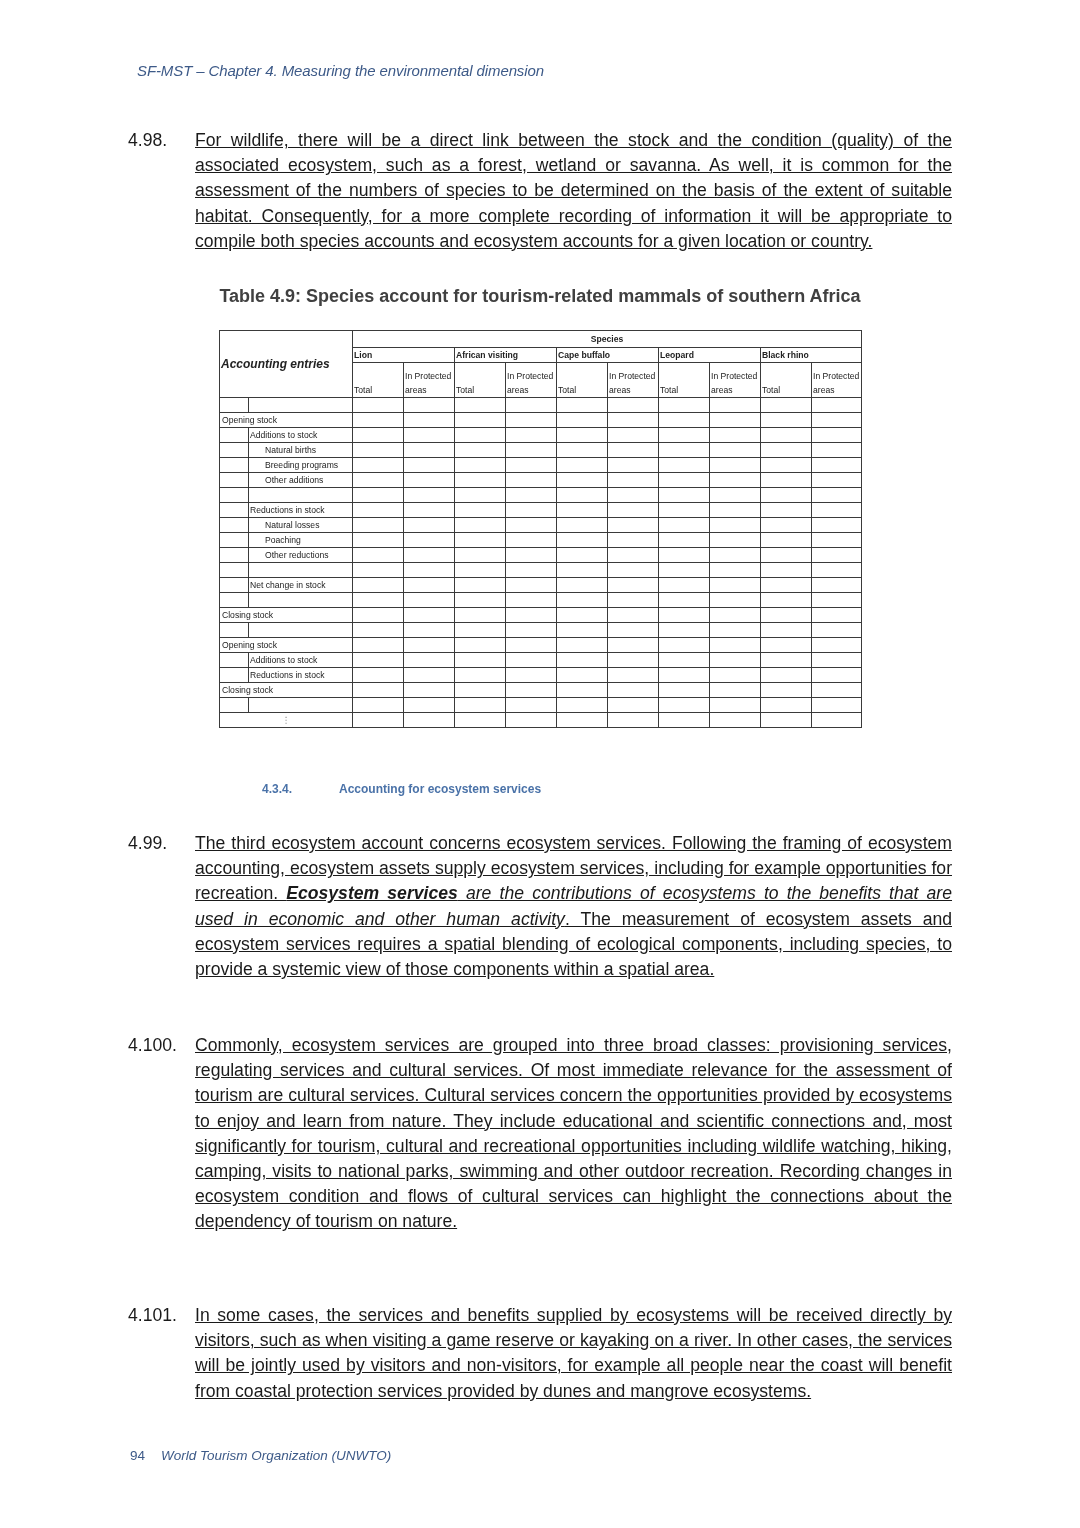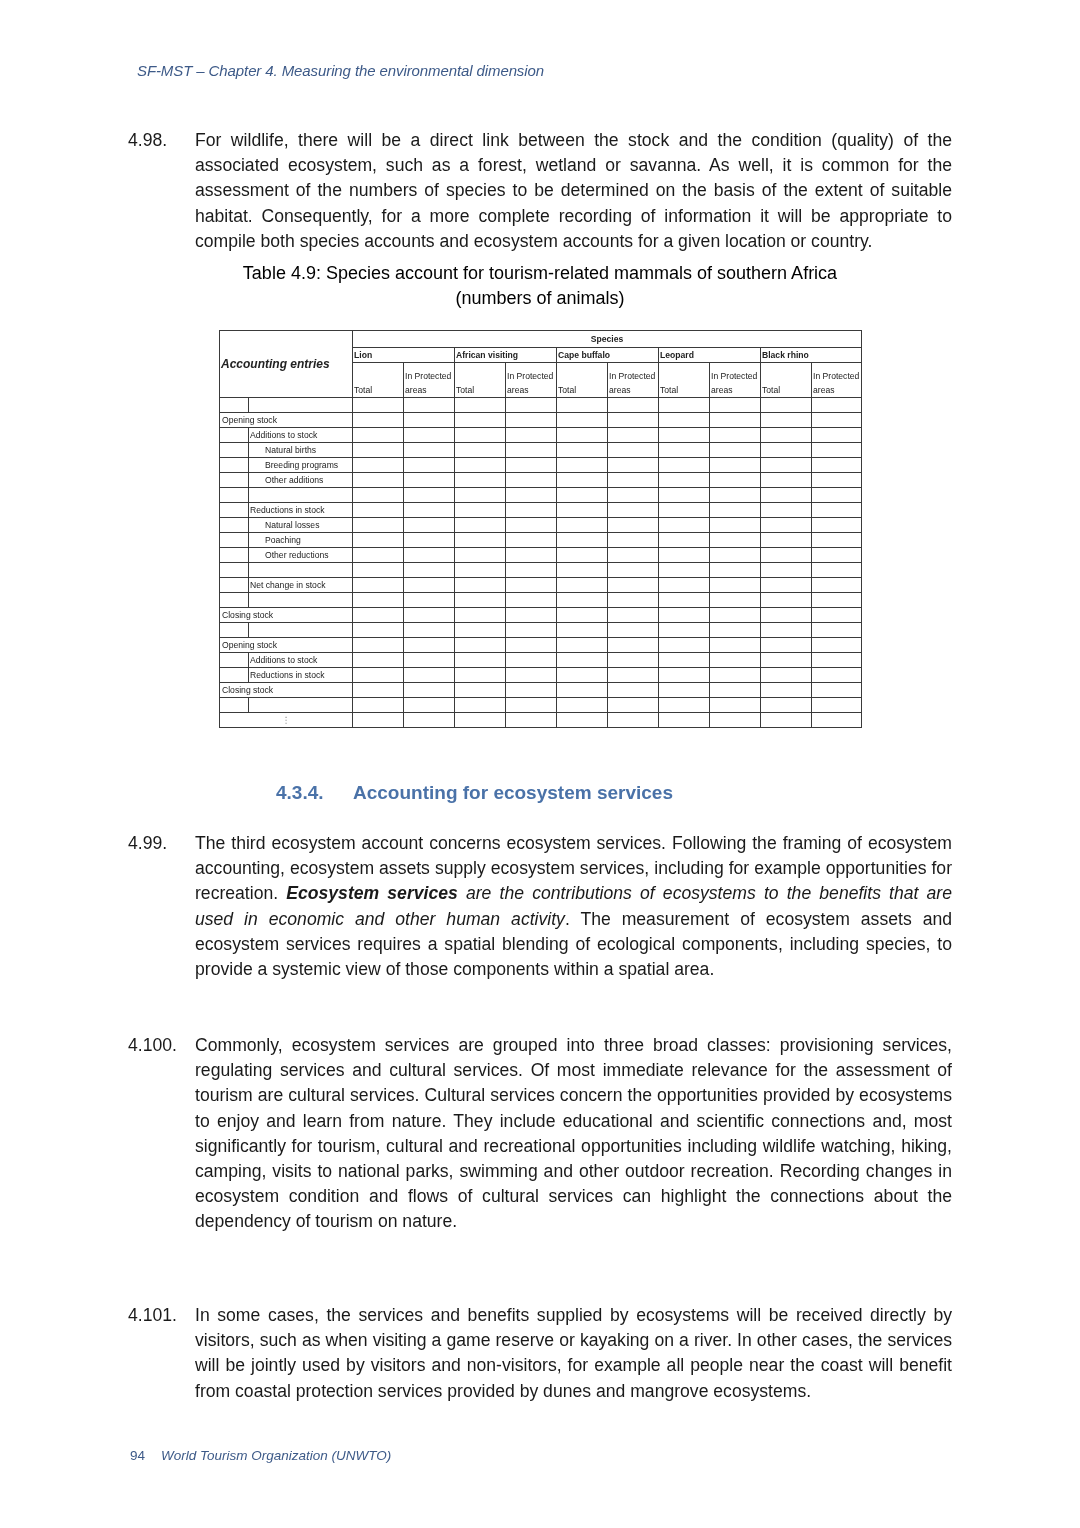--- a/index.html
+++ b/index.html
@@ -1,22 +1,22 @@
 <!DOCTYPE html>
 <html><head>
 <meta charset="utf-8">
 <style>
   html, body { margin: 0; padding: 0; background: #ffffff; }
   body { width: 1080px; height: 1528px; position: relative; overflow: hidden; font-family: "Liberation Sans", sans-serif; color: #1a1a1a; }
   .running-header { position: absolute; left: 129px; top: 62px; font-size: 15px; font-style: italic; color: #3d5a88; letter-spacing: -0.1px; margin-left: 8px; }
   .para { position: absolute; left: 128px; width: 824px; font-size: 17.6px; line-height: 25.2px; }
   .para .num { position: absolute; left: 0; top: 0; }
-  .para .body { margin-left: 67px; text-align: justify; }
-  .table-title { position: absolute; left: 190px; width: 700px; top: 261px; text-align: center; font-weight: normal; font-size: 18px; line-height: 25px; color: #000000; }
-  .section-heading { position: absolute; left: 276px; top: 782px; font-weight: bold; font-size: 19px; color: #4a72a8; }
+  .para .body { margin-left: 67px; text-align: justify; text-decoration: underline; }
+  .table-title { position: absolute; left: 190px; width: 700px; top: 284px; text-align: center; font-weight: bold; font-size: 18px; line-height: 25px; color: #404040; }
+  .section-heading { position: absolute; left: 262px; top: 782px; font-weight: bold; font-size: 12px; color: #4a72a8; }
   .section-heading .sec-num { display: inline-block; width: 77px; }
   .footer { position: absolute; left: 130px; top: 1448px; font-size: 13.5px; color: #3d5a88; }
   .footer .pg { display: inline-block; width: 31px; font-style: normal; }
   .footer .org { font-style: italic; }
 
   
   .species-table { position: absolute; left: 219px; top: 330px; width: 642px; border-collapse: collapse; table-layout: fixed; font-family: "Liberation Sans", sans-serif; font-size: 8.6px; color: #222; }
   .species-table td { border: 1px solid #3a3a3a; padding: 0 1px; height: 14px; line-height: 11px; vertical-align: middle; white-space: nowrap; overflow: hidden; }
   .species-table .hdr-acc { text-align: left; font-weight: bold; font-size: 12px; font-style: italic; }
   .species-table .hdr-species { text-align: center; font-weight: bold; height: 16px; }
@@ -31,21 +31,20 @@
 
 <div class="running-header">SF-MST – Chapter 4. Measuring the environmental dimension</div>
 
 <div class="para" style="top:128px;">
   <span class="num">4.98.</span>
   <div class="body">For wildlife, there will be a direct link between the stock and the condition (quality) of the associated ecosystem, such as a forest, wetland or savanna. As well, it is common for the assessment of the numbers of species to be determined on the basis of the extent of suitable habitat. Consequently, for a more complete recording of information it will be appropriate to compile both species accounts and ecosystem accounts for a given location or country.</div>
 </div>
 
 <div class="table-title">
   <div>Table 4.9: Species account for tourism-related mammals of southern Africa</div>
-  <div>(numbers of animals)</div>
 </div>
 
 <table class="species-table">
   <colgroup>
     <col style="width:29px">
       <col style="width:104px">
     <col style="width:51px">
       <col style="width:51px">
     <col style="width:51px">
       <col style="width:51px">

